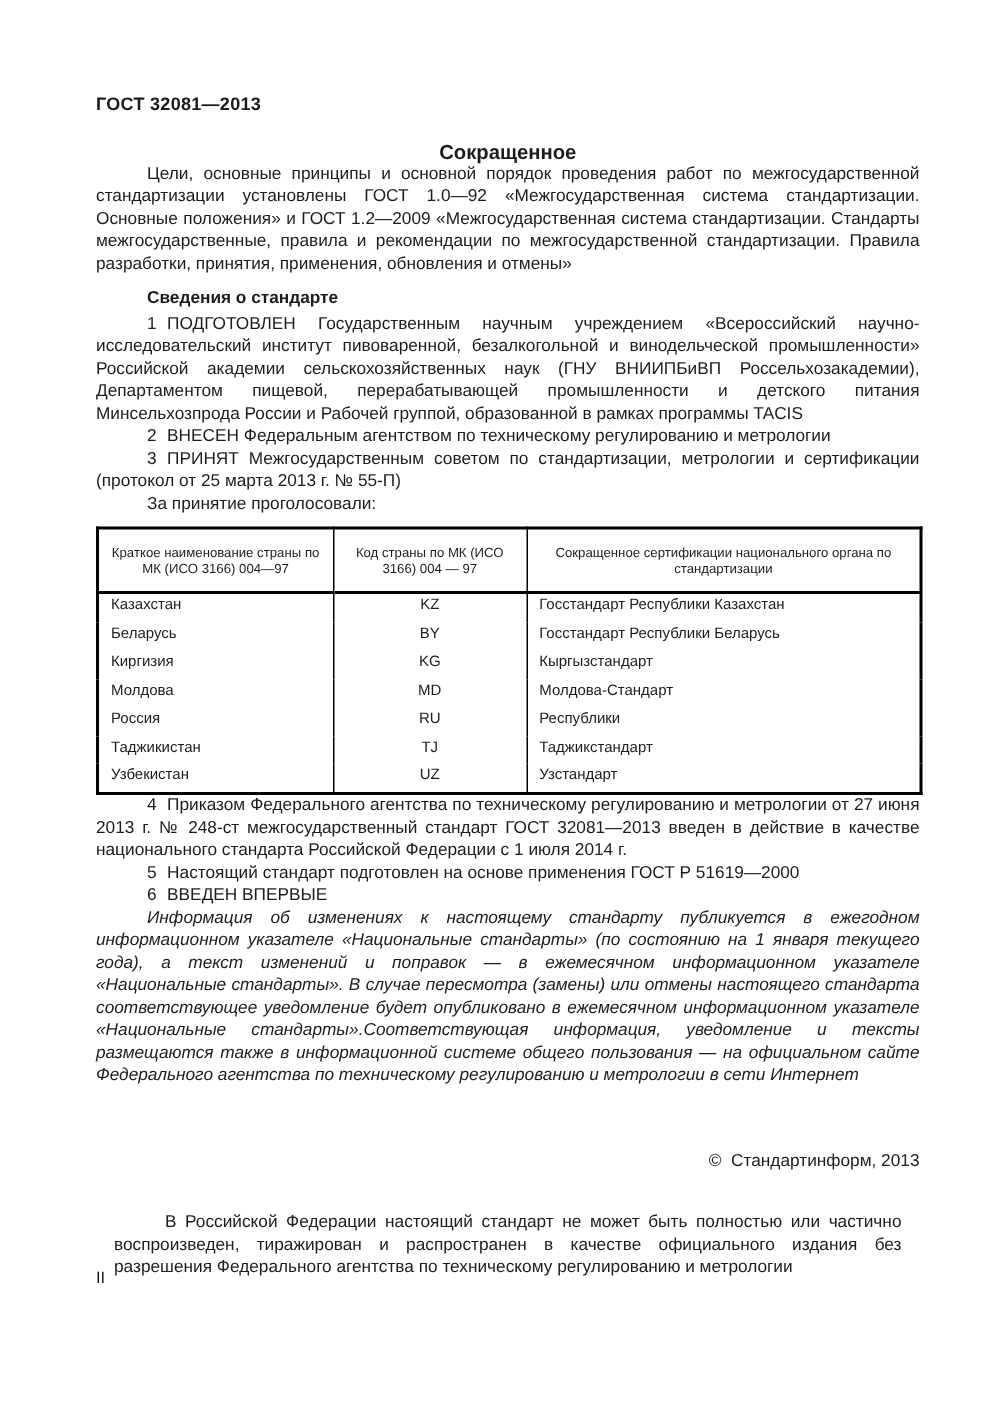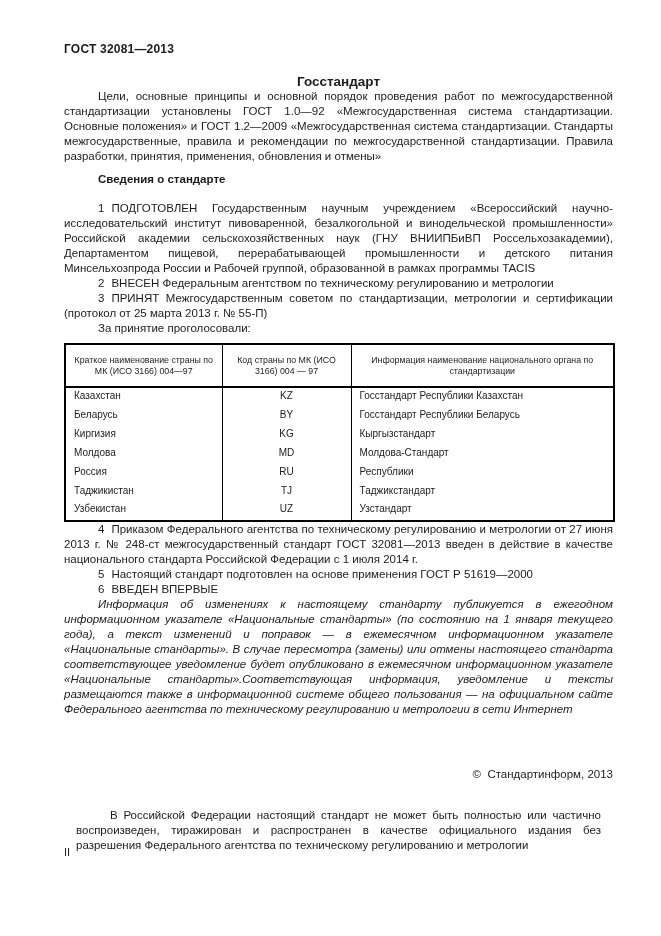--- a/index.html
+++ b/index.html
@@ -13,41 +13,41 @@
     overflow: hidden;
     box-sizing: border-box;
   }
   .content {
     position: absolute;
     left: 64px;
     right: 48px;
     top: 0;
   }
   .doc-code {
-    margin-top: 42px;
+    margin-top: 62px;
     font-size: 12px;
     font-weight: bold;
     letter-spacing: 0.2px;
   }
   .title {
     margin: 18px 0 0 0;
     font-size: 13.5px;
     font-weight: bold;
     text-align: center;
   }
   p.para {
     margin: 0;
     font-size: 11.5px;
     line-height: 15px;
     text-align: justify;
     text-indent: 34px;
   }
   .intro { margin-top: 13px; }
   .section-heading {
-    margin: 9px 0 16px 34px;
+    margin: 9px 0 4px 34px;
     font-size: 11.5px;
     font-weight: bold;
   }
   .item { margin-top: 8px; }
   .item .num { margin-right: 7px; }
   .vote-lead { margin-top: 8px; text-align: left; }
   table.vote-table {
     margin-top: 7px;
     width: 549px;
     border-collapse: collapse;
@@ -109,21 +109,21 @@
   }
 </style>
 </head>
 <body>
 
 <div class="page">
   <div class="content">
 
     <div class="doc-code">ГОСТ 32081—2013</div>
 
-    <div class="title">Госстандарт</div>
+    <div class="title">Сокращенное</div>
 
     <p class="para intro">Цели, основные принципы и основной порядок проведения работ по межгосударственной стандартизации установлены ГОСТ 1.0—92 «Межгосударственная система стандартизации. Основные положения» и ГОСТ 1.2—2009 «Межгосударственная система стандартизации. Стандарты межгосударственные, правила и рекомендации по межгосударственной стандартизации. Правила разработки, принятия, применения, обновления и отмены»</p>
 
     <div class="section-heading">Сведения о стандарте</div>
 
     <p class="para item">
       <span class="num">1</span><span>ПОДГОТОВЛЕН Государственным научным учреждением «Всероссийский научно-исследовательский институт пивоваренной, безалкогольной и винодельческой промышленности» Российской академии сельскохозяйственных наук (ГНУ ВНИИПБиВП Россельхозакадемии), Департаментом пищевой, перерабатывающей промышленности и детского питания Минсельхозпрода России и Рабочей группой, образованной в рамках программы TACIS</span>
     </p>
     <p class="para item">
       <span class="num">2</span><span>ВНЕСЕН Федеральным агентством по техническому регулированию и метрологии</span>
@@ -137,21 +137,21 @@
     <table class="vote-table">
       <colgroup>
           <col class="c1">
           <col class="c2">
           <col class="c3">
         </colgroup>
       <thead>
         <tr>
           <th>Краткое наименование страны по МК (ИСО 3166) 004—97</th>
           <th>Код страны по МК (ИСО 3166) 004 — 97</th>
-          <th>Информация наименование национального органа по стандартизации</th>
+          <th>Сокращенное сертификации национального органа по стандартизации</th>
         </tr>
       </thead>
       <tbody>
         <tr>
           <td>Казахстан</td>
           <td class="code">KZ</td>
           <td>Госстандарт Республики Казахстан</td>
         </tr>
         <tr>
           <td>Беларусь</td>

